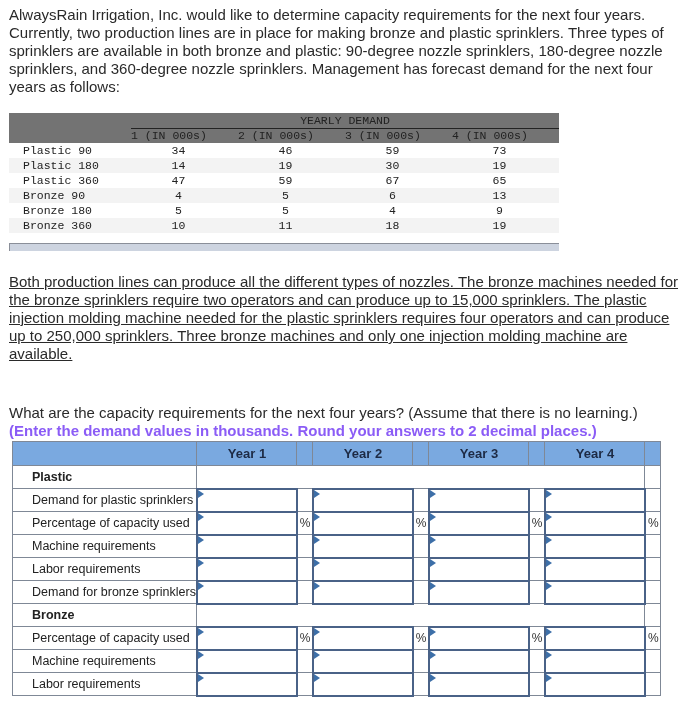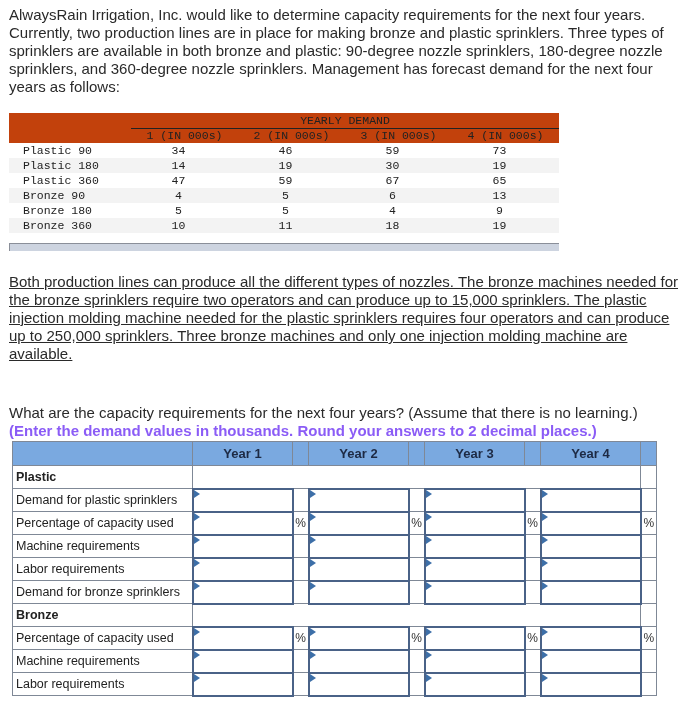--- a/index.html
+++ b/index.html
@@ -18,23 +18,23 @@
   .red { color: #8b5cf6; font-weight: bold; display: block; }
 
   
   .demand-wrap {
     position: absolute; left: 9px; top: 113px; width: 550px;
     font-family: "Liberation Mono", "DejaVu Sans Mono", monospace;
     font-size: 11.5px; color: #222;
   }
   .dt { border-collapse: collapse; width: 100%; }
   .dt th { font-weight: normal; padding: 0; height: 15px; }
-  .dt .hdr-band th { background: #c2410c; }
+  .dt .hdr-band th { background: #737373; }
   .dt .group-hdr { text-align: center; border-bottom: 1px solid #222; }
-  .dt .sub-hdr th { text-align: center; white-space: pre; }
+  .dt .sub-hdr th { text-align: left; white-space: pre; }
   .dt td { padding: 0; height: 15px; line-height: 15px; }
   .dt td.name { padding-left: 14px; white-space: pre; text-align: left; }
   .dt td.num { text-align: center; padding-right: 12px; }
   .dt tbody tr:nth-child(odd) td { background: #ffffff; }
   .dt tbody tr:nth-child(even) td { background: #f3f3f3; }
   .demand-scroll {
     margin-top: 10px; height: 8px; background: #cdd4e0;
     border-top: 1px solid #8a8f99; border-left: 1px solid #8a8f99;
   }
 
@@ -42,21 +42,21 @@
   .it {
     position: absolute; left: 12px; top: 441px;
     border-collapse: collapse; table-layout: fixed;
     font-size: 12.5px;
   }
   .it td, .it th { border: 1px solid #7f8896; padding: 0; height: 23px; }
   .it thead th {
     background: #7aa9e0; color: #1d2a44; font-weight: bold; font-size: 13px;
     height: 24px;
   }
-  .it .lbl { padding-left: 3px; color: #222; white-space: nowrap; }
+  .it .lbl { padding-left: 19px; color: #222; white-space: nowrap; }
   .it .section { font-weight: bold; }
   .it .blank { border: none; border-top: 1px solid #7f8896; border-bottom: 1px solid #7f8896; }
   .it td.inp { position: relative; border: 2px solid #4a6287; background: #fff; }
   .it td.inp input {
     width: 100%; height: 100%; border: none; outline: none; background: transparent;
     font-size: 12px; padding: 0 3px;
   }
   .it td.inp .flag {
     position: absolute; left: 0; top: 0; width: 0; height: 0;
     border-top: 4px solid transparent; border-bottom: 4px solid transparent;

